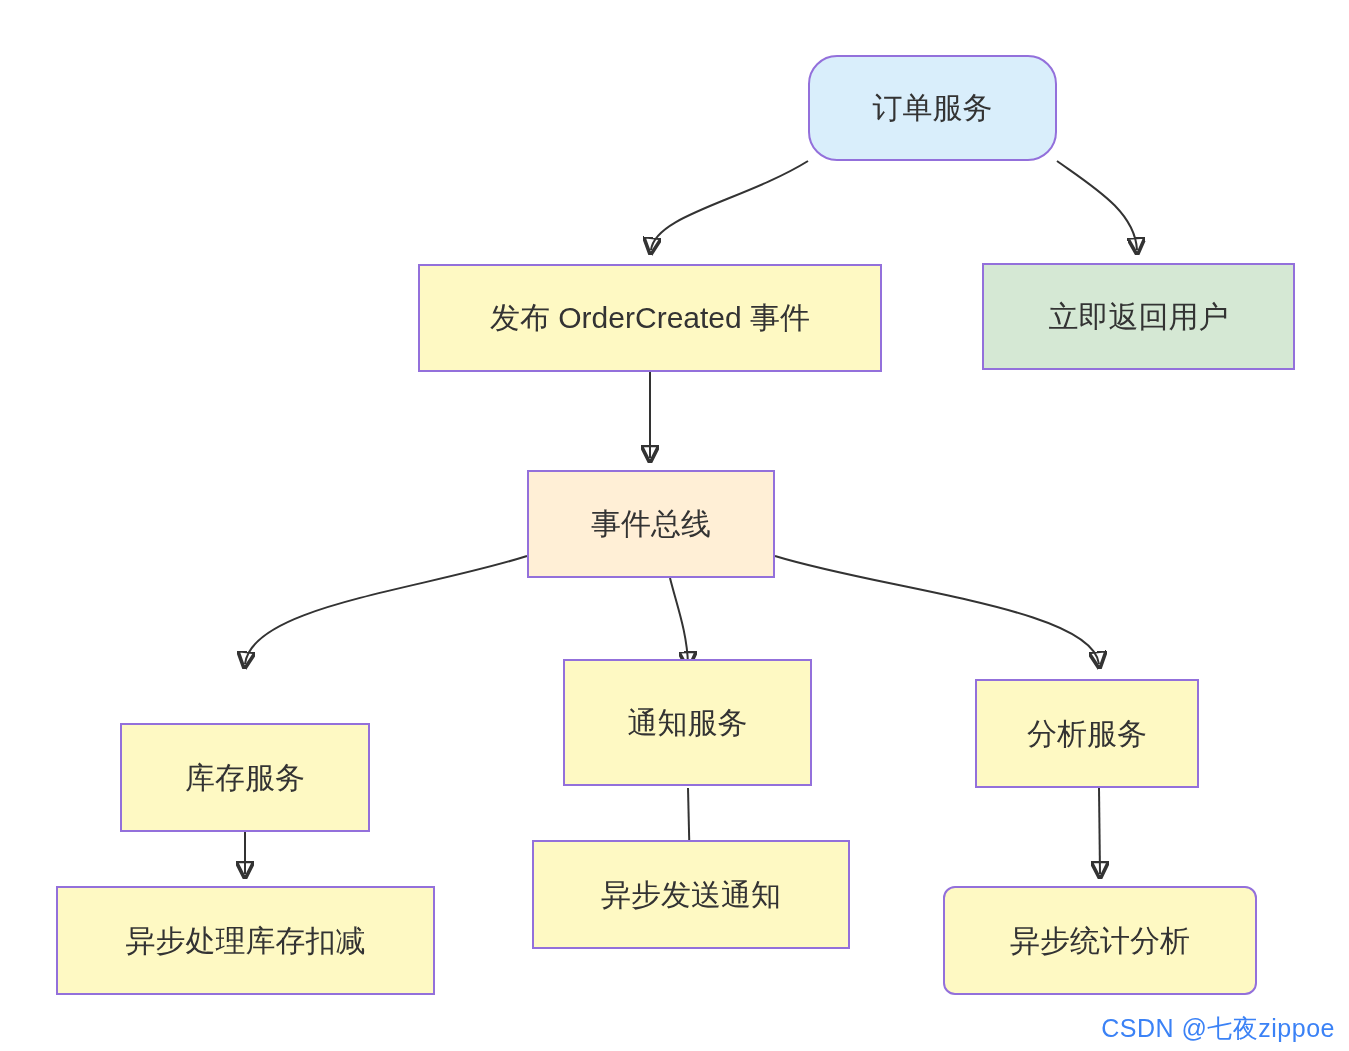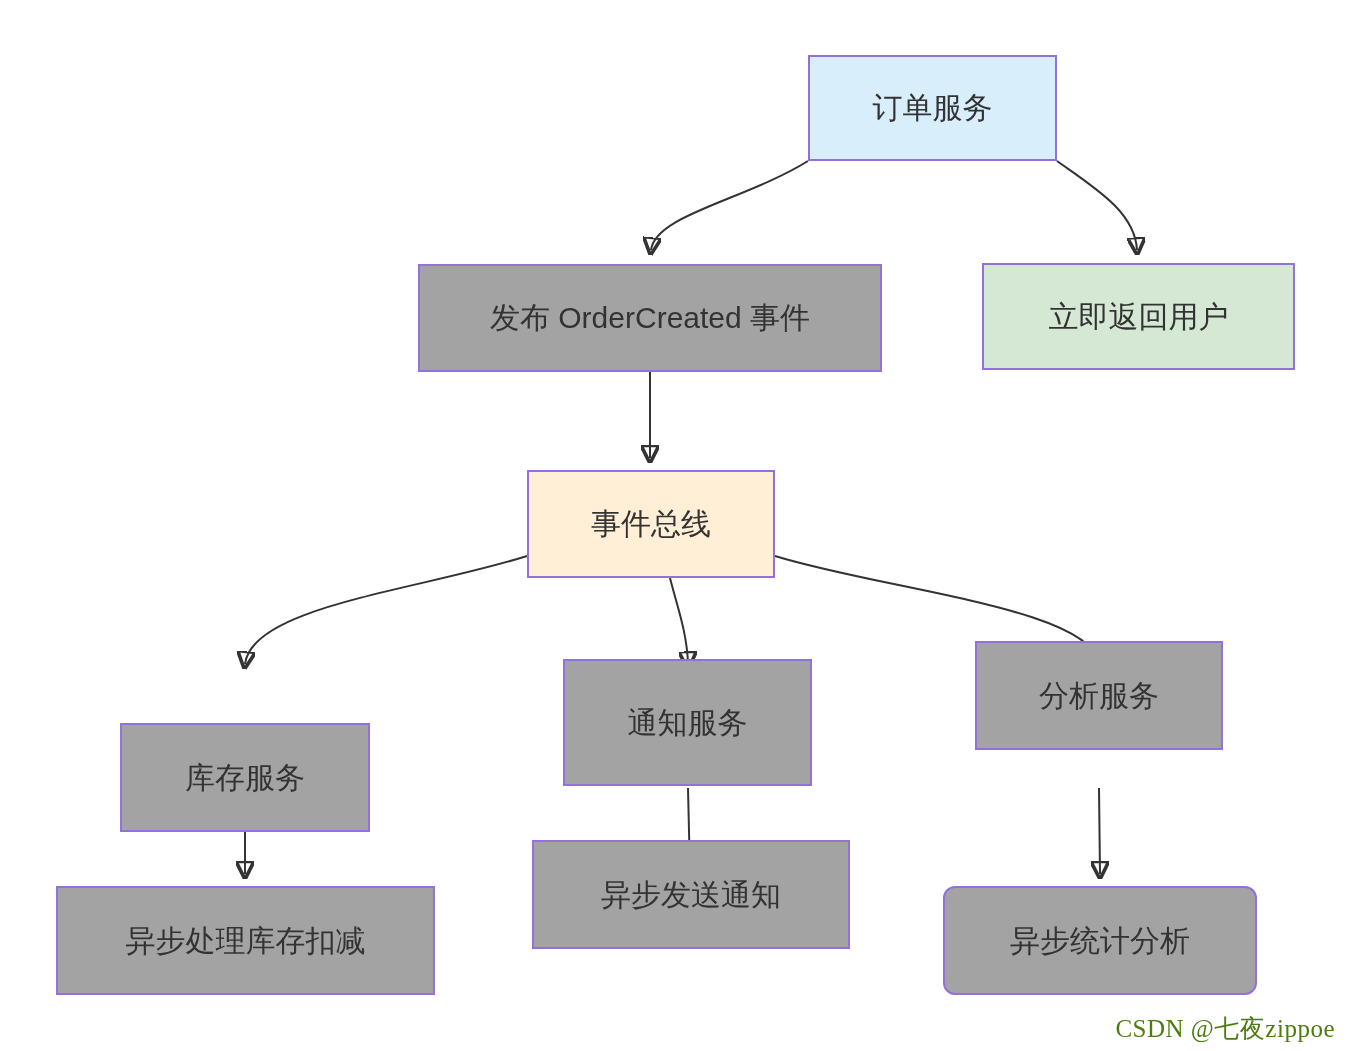--- a/index.html
+++ b/index.html
@@ -35,44 +35,43 @@
     display: flex;
     align-items: center;
     justify-content: center;
     text-align: center;
     color: #333333;
     font-size: 30px;
     line-height: 1.25;
     white-space: nowrap;
   }
   .fill-blue     { background: #d9eefb; }
-  .fill-lavender { background: #a3a3a3; }
+  .fill-lavender { background: #fef9c3; }
   .fill-green    { background: #d5e8d4; }
   .fill-cream    { background: #ffefd6; }
 
-  .node-order-service        { left: 808px; top: 55px;  width: 249px; height: 106px; }
+  .node-order-service        { left: 808px; top: 55px;  width: 249px; height: 106px; border-radius: 29px; }
   .node-publish-event        { left: 418px; top: 264px; width: 464px; height: 108px; }
   .node-return-user          { left: 982px; top: 263px; width: 313px; height: 107px; justify-content: center; }
   .node-event-bus            { left: 527px; top: 470px; width: 248px; height: 108px; }
   .node-inventory-service    { left: 120px; top: 679px; width: 250px; height: 109px; margin-top: 44px; }
   .node-notification-service { left: 563px; top: 659px; width: 249px; height: 127px; }
-  .node-analytics-service    { left: 975px; top: 641px; width: 248px; height: 109px; }
+  .node-analytics-service    { left: 975px; top: 679px; width: 224px; height: 109px; }
   .node-async-inventory      { left: 56px;  top: 886px; width: 379px; height: 109px; }
   .node-async-notify         { left: 532px; top: 840px; width: 318px; height: 109px; }
   .node-async-analytics      { left: 943px; top: 886px; width: 314px; height: 109px; border-radius: 12px; }
 
   .watermark {
     position: absolute;
     right: 14px;
     bottom: 6px;
-    color: #4d7c0f;
+    color: #3b82f6;
     font-size: 25px;
     letter-spacing: 0.5px;
     white-space: nowrap;
-    font-family: Liberation Serif, serif;
   }
 </style>
 </head>
 <body>
 
 <div class="canvas">
 
   <svg class="edges" viewBox="0 0 1349 1051" xmlns="http://www.w3.org/2000/svg">
     <defs>
       <marker id="arrowhead" viewBox="0 0 10 10" refX="7" refY="5" markerWidth="9" markerHeight="9" orient="auto">

